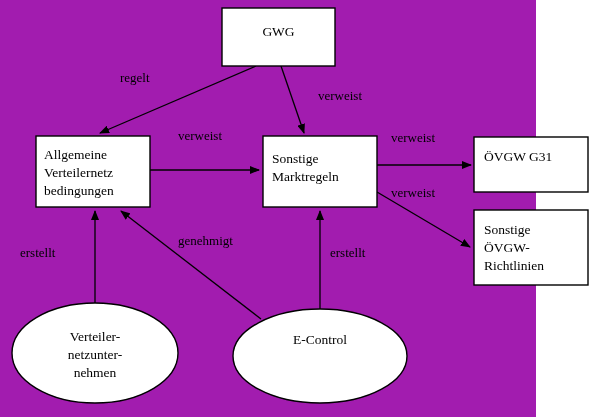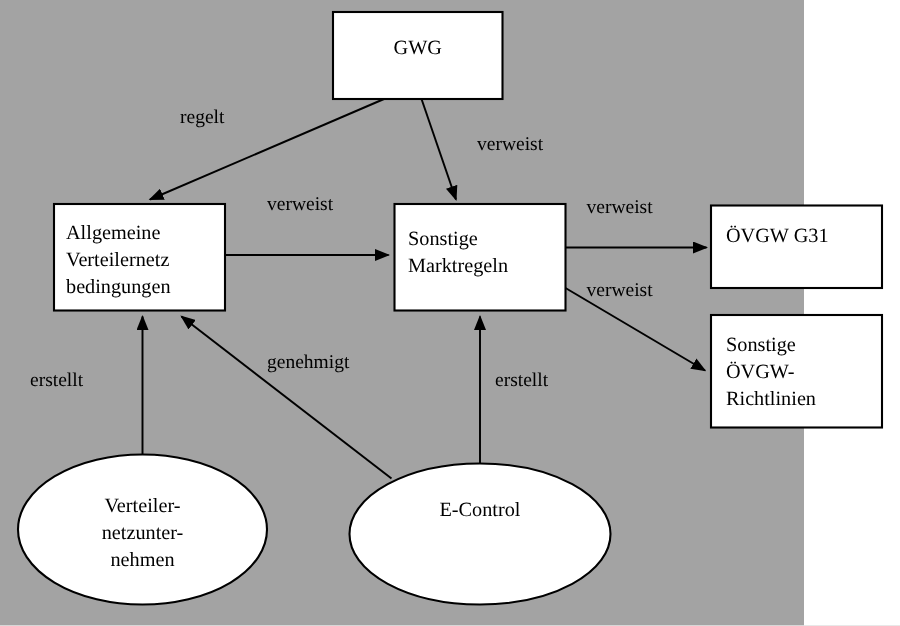--- a/index.html
+++ b/index.html
@@ -10,21 +10,21 @@
   body {
     width: 600px;
     height: 417px;
     overflow: hidden;
     font-family: "Liberation Serif", "DejaVu Serif", serif;
   }
   #diagram-root {
     position: relative;
     width: 536px;
     height: 417px;
-    background: #a3a3a3;
+    background: #a21caf;
   }
   svg#diagram-canvas {
     display: block;
     width: 600px;
     height: 417px;
   }
   .node-shape {
     fill: #ffffff;
     stroke: #000000;
     stroke-width: 1.4;

